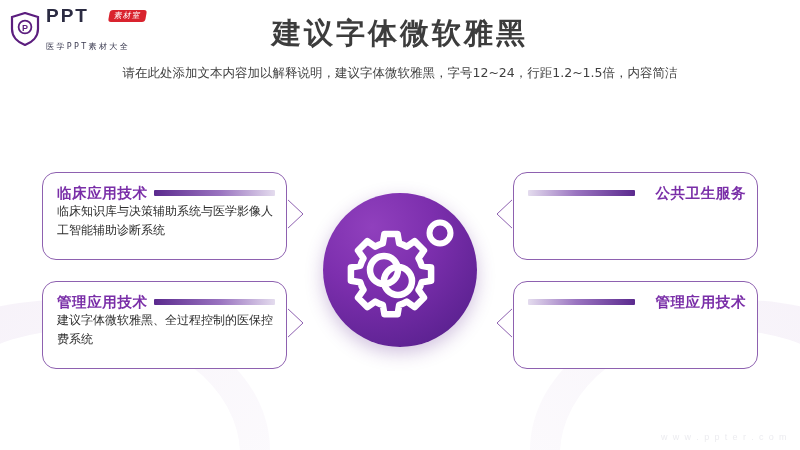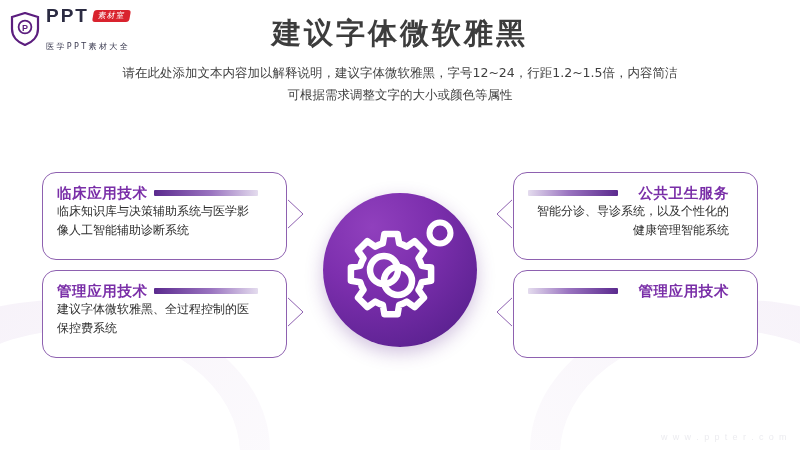--- a/index.html
+++ b/index.html
@@ -74,21 +74,21 @@
   }
   .logo-text-wrap {
     display: flex;
     flex-direction: column;
     justify-content: center;
     line-height: 1;
   }
   .logo-row1 {
     display: flex;
     align-items: center;
-    gap: 4px;
+    gap: 20px;
   }
   .logo-ppt {
     font-size: 19px;
     font-weight: bold;
     color: #2b2b42;
     letter-spacing: 2px;
     font-family: "Liberation Sans", sans-serif;
   }
   .logo-badge {
     background: #d9232e;
@@ -149,26 +149,26 @@
 
   
   .card {
     position: absolute;
     box-sizing: border-box;
     width: 245px;
     height: 88px;
     background: #ffffff;
     border: 1px solid #8e61b0;
     border-radius: 14px;
-    padding: 11px 28px 0 14px;
+    padding: 11px 11px 0 14px;
   }
   .card-left  { left: 42px; }
   .card-right { left: 513px; }
   .card-row1  { top: 172px; }
-  .card-row2  { top: 270px; }
+  .card-row2  { top: 281px; }
 
   
   .tail {
     position: absolute;
     top: 26px;
     width: 17px;
     height: 30px;
     overflow: hidden;
   }
   .tail-left  { right: -18px; }
@@ -242,21 +242,20 @@
       <span class="logo-ppt">PPT</span>
       <span class="logo-badge">素材室</span>
     </div>
     <div class="logo-row2">医学PPT素材大全</div>
   </div>
 </div>
 
 <div class="page-title">建议字体微软雅黑</div>
 <div class="page-subtitle">
   <div>请在此处添加文本内容加以解释说明，建议字体微软雅黑，字号12~24，行距1.2~1.5倍，内容简洁</div>
-  <div>可根据需求调整文字的大小或颜色等属性</div>
 </div>
 
 <div class="hub">
   <svg width="154" height="154" viewBox="0 0 154 154">
     <g transform="translate(68,82)" fill="none" stroke="#ffffff" stroke-width="6.5" stroke-linejoin="round" stroke-linecap="round">
       <path d="M-6.6,-41 h13.2 l1.6,9.4 a32,32 0 0 1 7.6,3.2 l7.8,-5.5 9.4,9.4 -5.5,7.8
                a32,32 0 0 1 3.2,7.6 l9.4,1.6 v13.2 l-9.4,1.6 a32,32 0 0 1 -3.2,7.6
                l5.5,7.8 -9.4,9.4 -7.8,-5.5 a32,32 0 0 1 -7.6,3.2 l-1.6,9.4 h-13.2
                l-1.6,-9.4 a32,32 0 0 1 -7.6,-3.2 l-7.8,5.5 -9.4,-9.4 5.5,-7.8
                a32,32 0 0 1 -3.2,-7.6 l-9.4,-1.6 v-13.2 l9.4,-1.6 a32,32 0 0 1 3.2,-7.6
@@ -294,21 +293,20 @@
       <rect x="-2" y="0" width="3" height="30" fill="#ffffff"></rect>
     </svg>
   </div>
 </div>
 
 <div class="card card-right card-row1">
   <div class="card-head">
     <div class="card-title">公共卫生服务</div>
     <div class="accent-bar"></div>
   </div>
-  <div class="card-body">智能分诊、导诊系统，以及个性化的健康管理智能系统</div>
   <div class="tail tail-right">
     <svg width="17" height="30" viewBox="0 0 17 30">
       <path d="M17,0 L1,15 L17,30" fill="#ffffff" stroke="#8e61b0" stroke-width="1"></path>
       <rect x="16" y="0" width="3" height="30" fill="#ffffff"></rect>
     </svg>
   </div>
 </div>
 
 <div class="card card-right card-row2">
   <div class="card-head">

